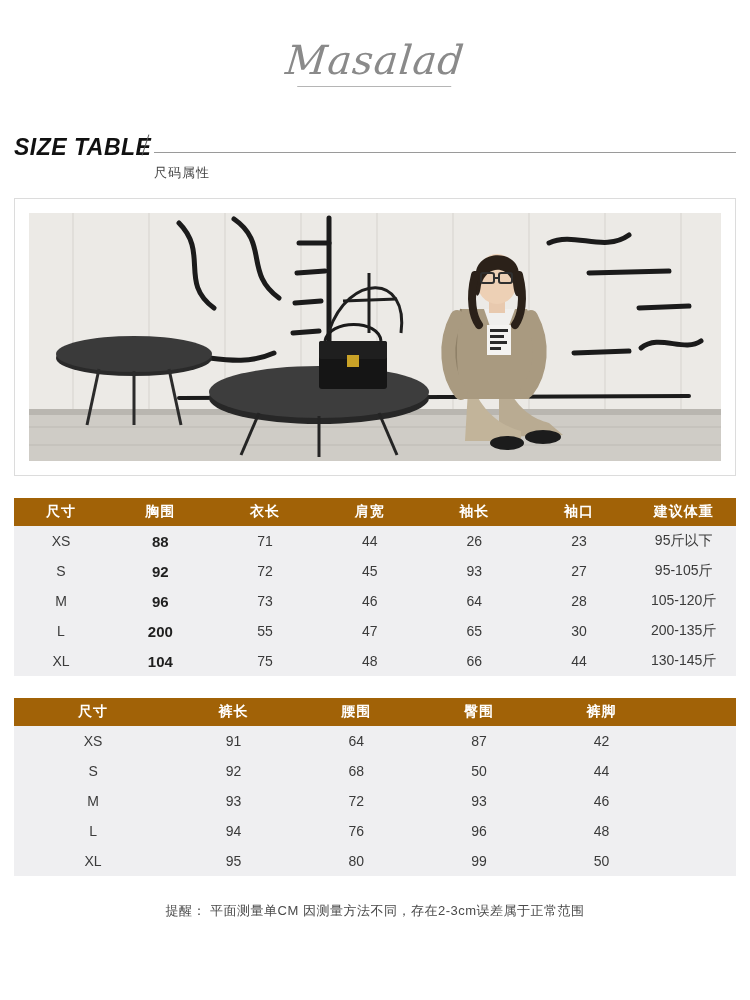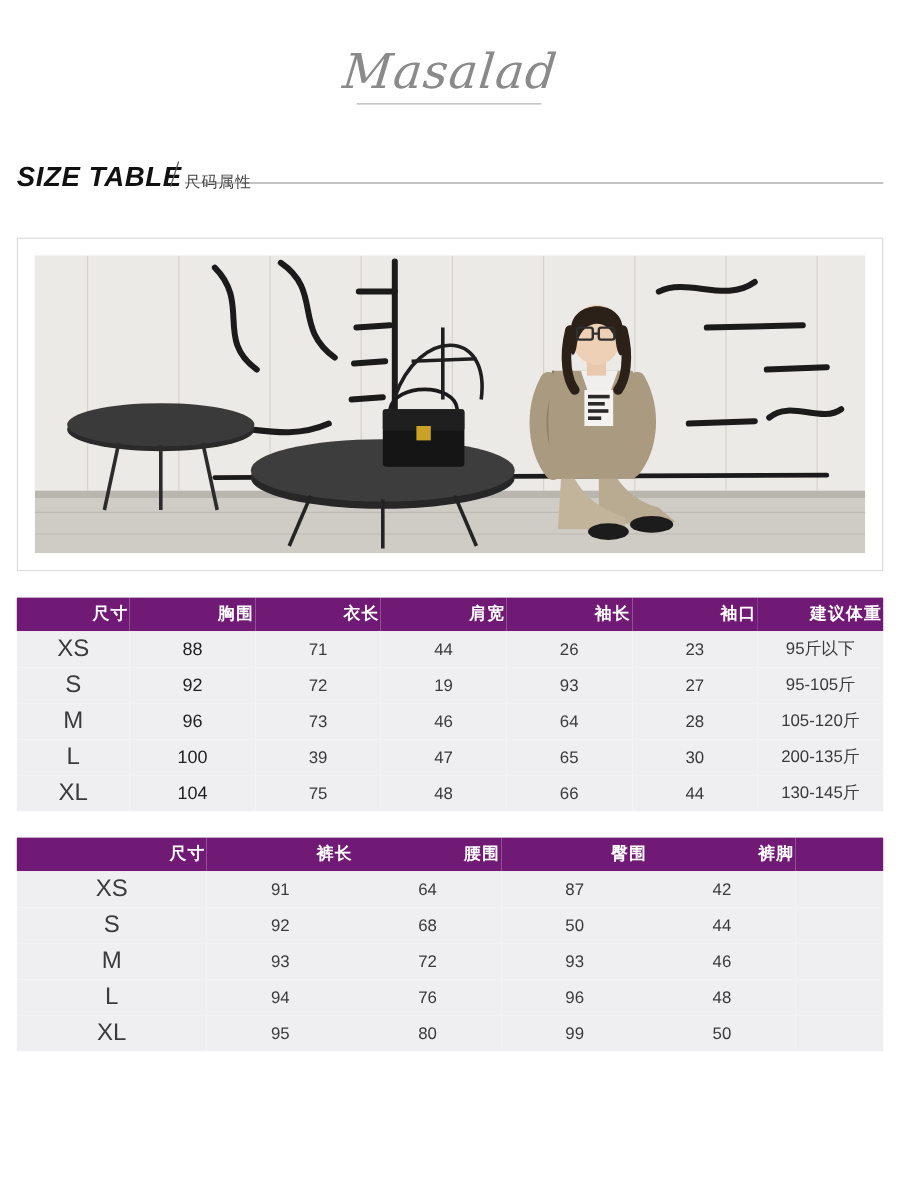--- a/index.html
+++ b/index.html
@@ -77,21 +77,21 @@
     left: 131px;
     top: 4px;
     width: 1px;
     height: 22px;
     background: #555;
     transform: rotate(18deg);
   }
   .title-cn {
     position: absolute;
     left: 140px;
-    top: 13px;
+    top: 34px;
     font-size: 13px;
     color: #444;
     letter-spacing: 1px;
   }
 
   
   .photo-frame {
     margin: 4px 14px 0 14px;
     border: 1px solid #dcdcdc;
     padding: 14px;
@@ -109,43 +109,43 @@
   .table-wrap {
     margin: 22px 14px 0 14px;
   }
   table.size-table {
     width: 100%;
     border-collapse: collapse;
     table-layout: fixed;
     font-size: 14px;
   }
   table.size-table thead th {
-    background: #701a75;
+    background: #a16207;
     color: #ffffff;
     font-weight: bold;
     font-size: 14px;
     height: 26px;
     letter-spacing: 1px;
-    text-align: right;
+    text-align: center;
     border: none;
   }
   table.size-table tbody td {
     background: #efeff1;
     color: #3a3a3a;
     height: 28px;
     text-align: center;
     border: none;
     font-size: 14px;
   }
   table.size-table tbody tr td:first-child {
-    font-size: 20px;
+    font-size: 14px;
     color: #3b3b3b;
   }
   table.size-table tbody td.strong {
-    font-weight: normal;
+    font-weight: bold;
     color: #1f1f1f;
     font-size: 15px;
   }
 
   .table-gap { height: 22px; }
 
   .note {
     margin: 26px 14px 0 14px;
     text-align: center;
     font-size: 13px;
@@ -297,38 +297,38 @@
           <td>71</td>
           <td>44</td>
           <td>26</td>
           <td>23</td>
           <td>95斤以下</td>
         </tr>
         <tr>
           <td>S</td>
           <td class="strong">92</td>
           <td>72</td>
-          <td>19</td>
+          <td>45</td>
           <td>93</td>
           <td>27</td>
           <td>95-105斤</td>
         </tr>
         <tr>
           <td>M</td>
           <td class="strong">96</td>
           <td>73</td>
           <td>46</td>
           <td>64</td>
           <td>28</td>
           <td>105-120斤</td>
         </tr>
         <tr>
           <td>L</td>
-          <td class="strong">100</td>
-          <td>39</td>
+          <td class="strong">200</td>
+          <td>55</td>
           <td>47</td>
           <td>65</td>
           <td>30</td>
           <td>200-135斤</td>
         </tr>
         <tr>
           <td>XL</td>
           <td class="strong">104</td>
           <td>75</td>
           <td>48</td>
@@ -392,14 +392,15 @@
           <td>95</td>
           <td>80</td>
           <td>99</td>
           <td>50</td>
           <td></td>
         </tr>
       </tbody>
     </table>
   </div>
 
+  <div class="note">提醒： 平面测量单CM 因测量方法不同，存在2-3cm误差属于正常范围</div>
 
 </div>
 
 </body></html>

